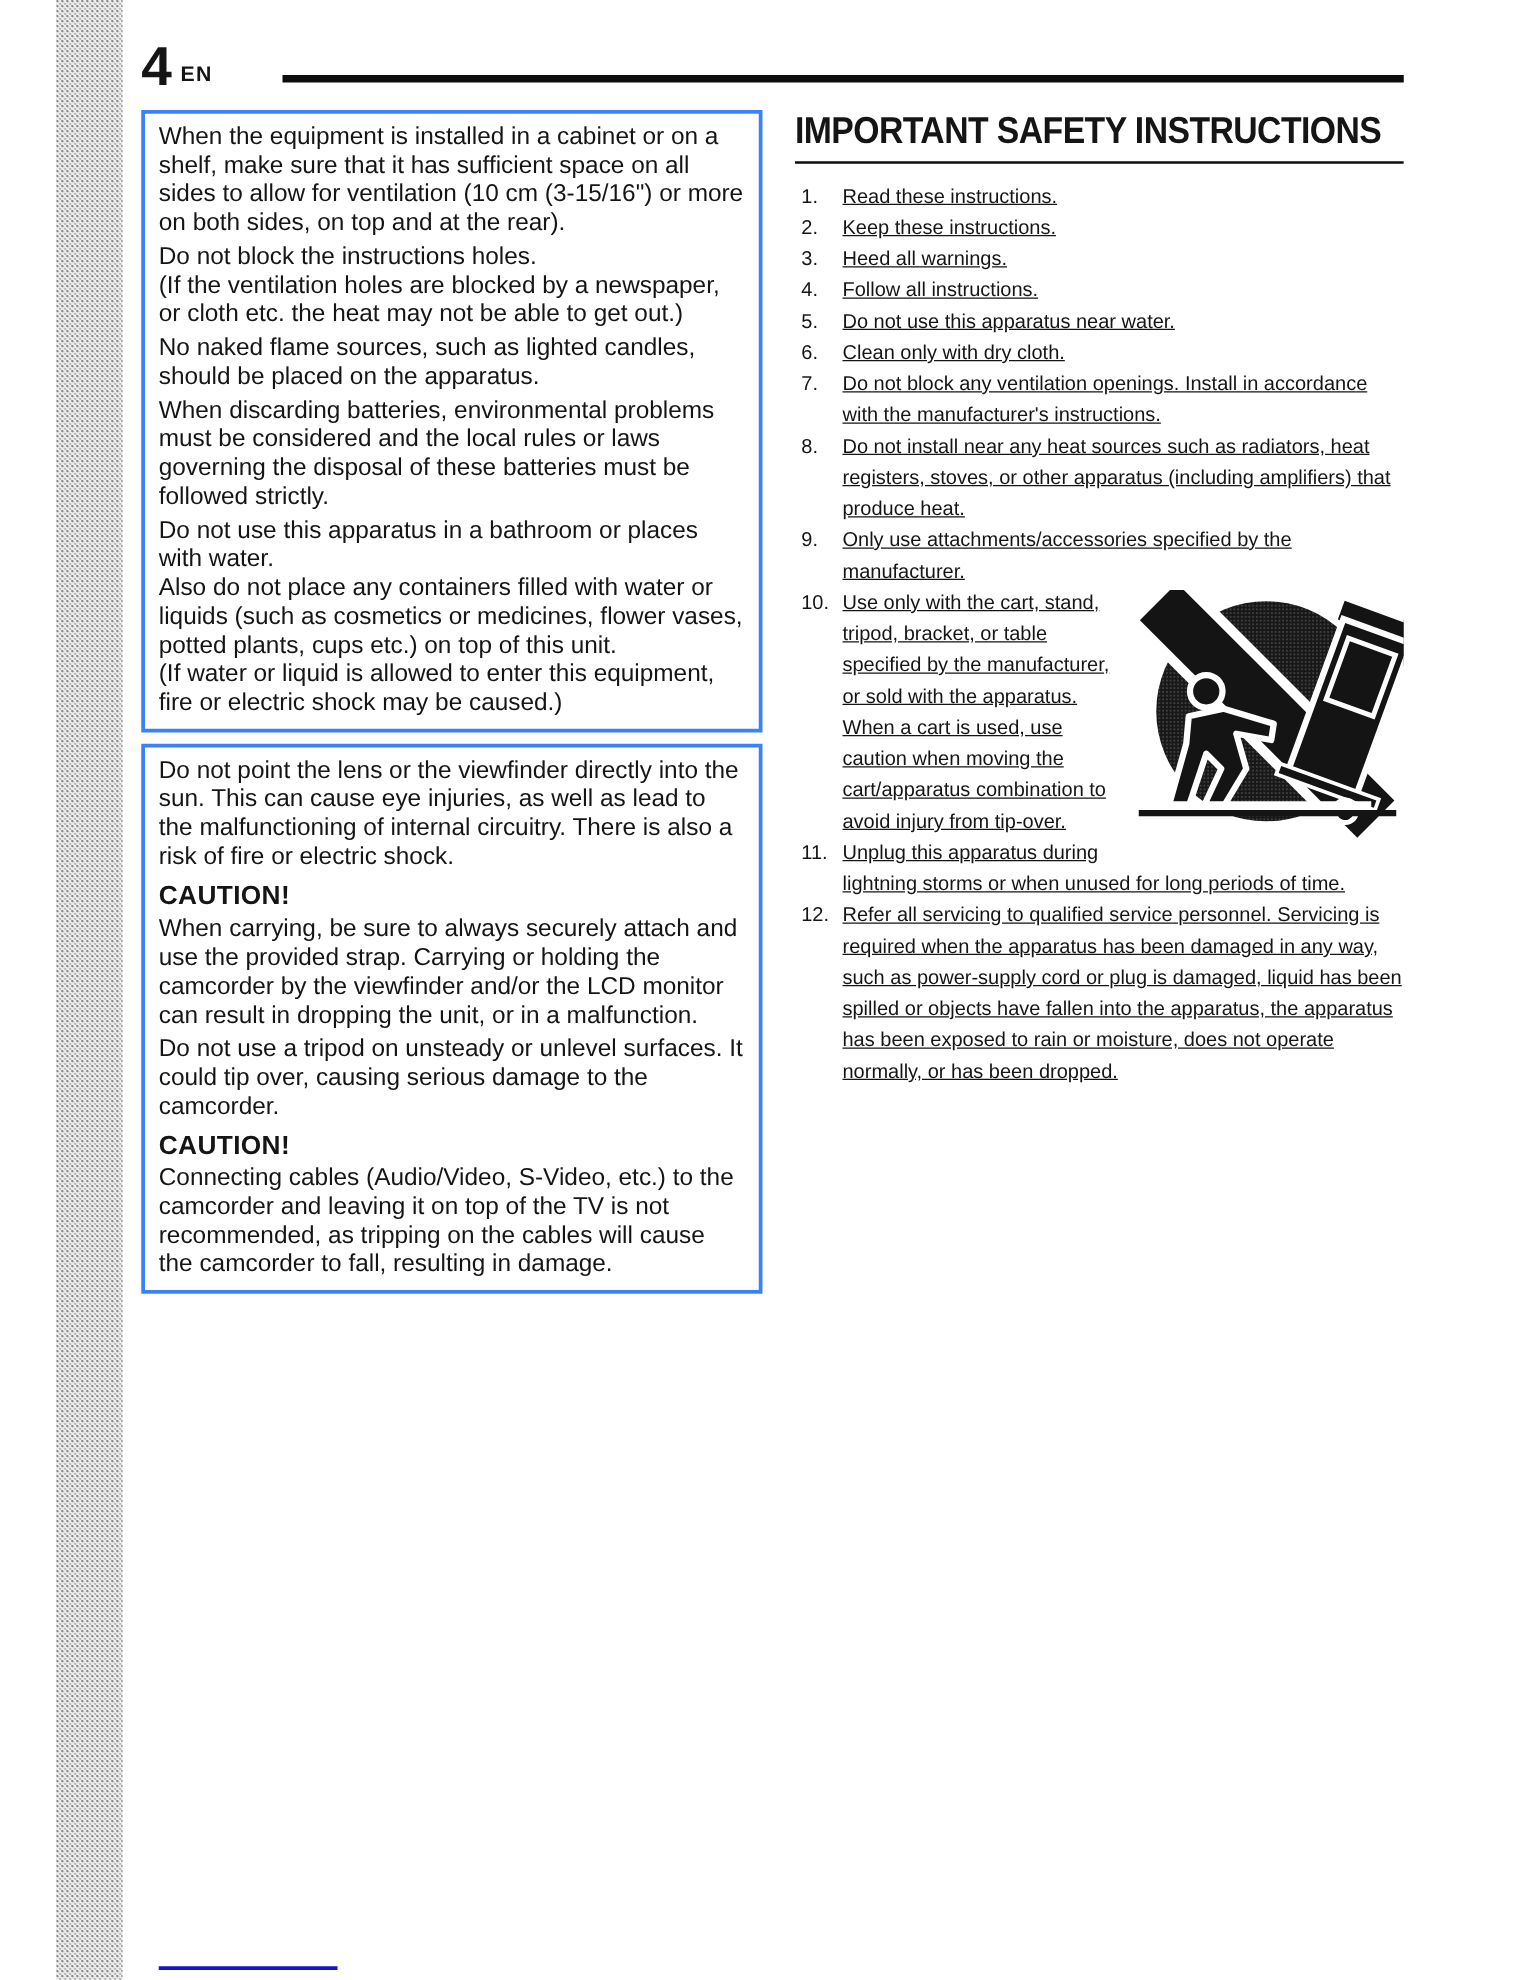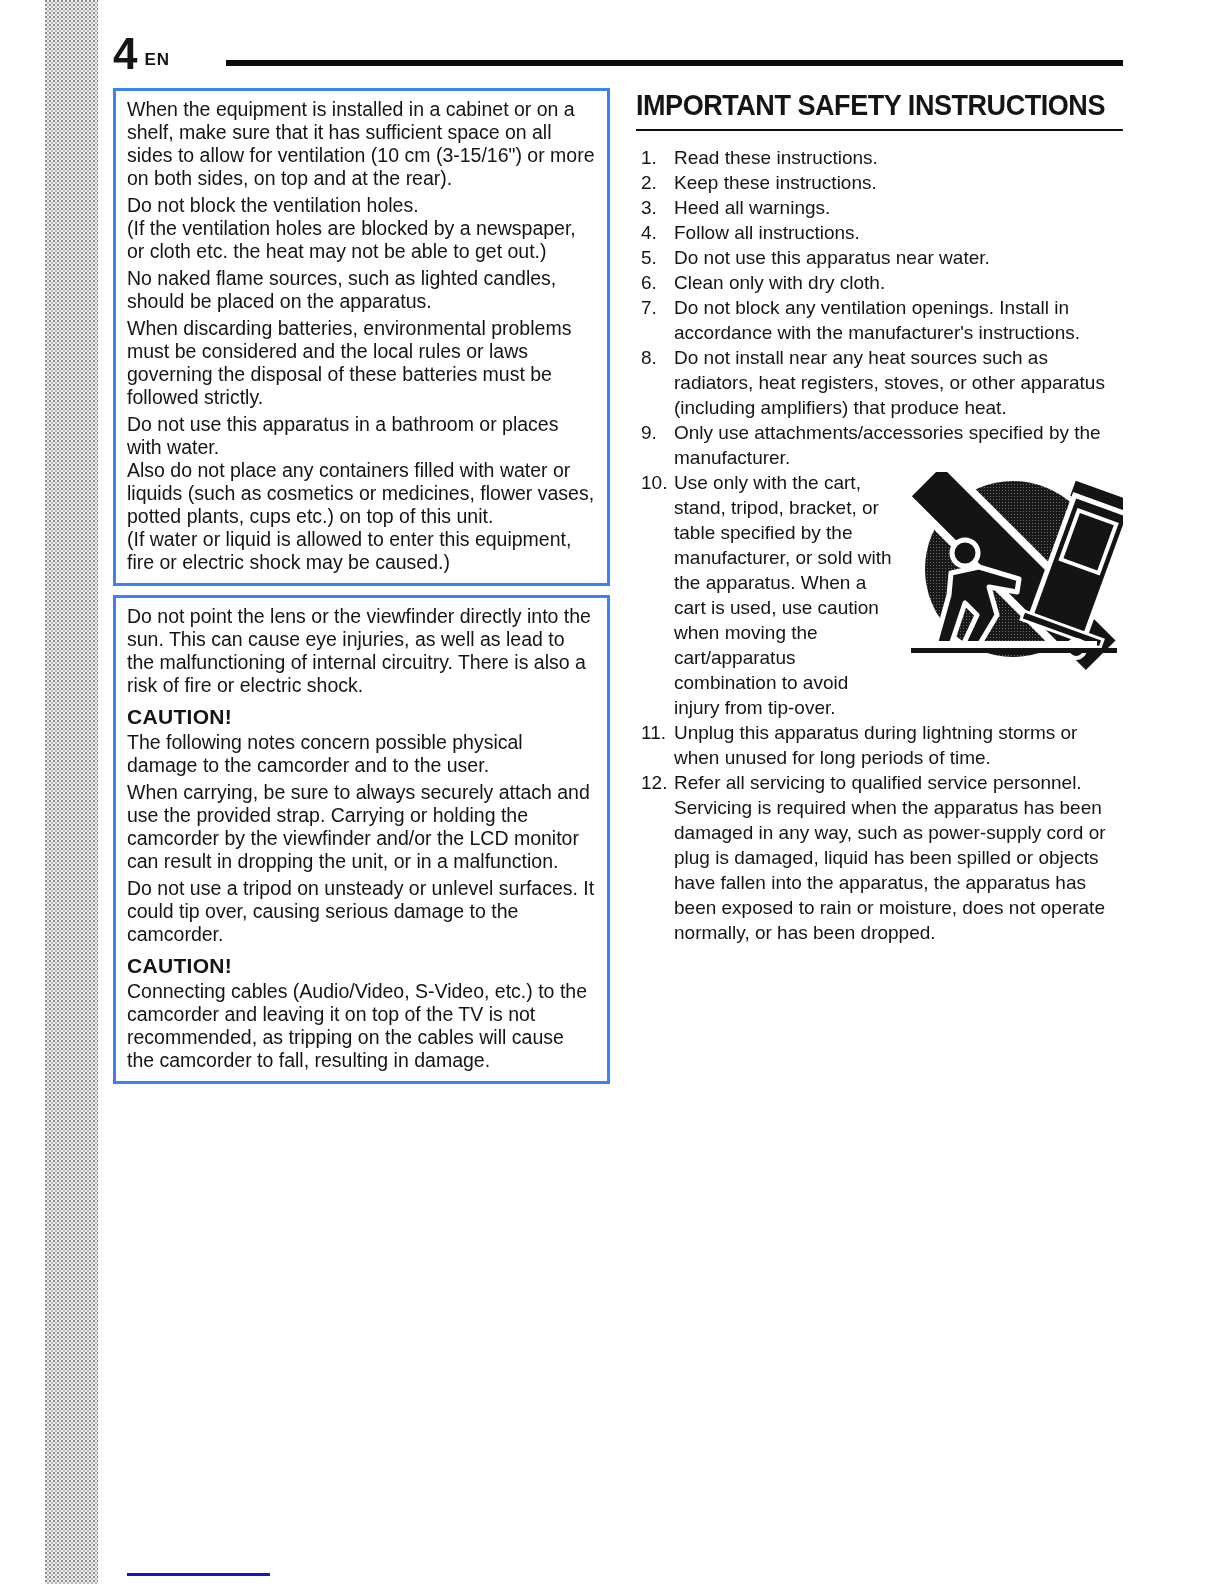--- a/index.html
+++ b/index.html
@@ -37,21 +37,21 @@
   .box p.cont{margin-top:0;}
   .box2{margin-top:9px;}
   .caution{font-size:21px;font-weight:bold;margin:8px 0 3px 0;letter-spacing:0.3px;}
   
   .ssi-title{
     font-size:30px;font-weight:bold;margin:0;padding:0 0 7px 0;
     letter-spacing:-0.5px;white-space:nowrap;
     transform:scaleX(0.9);transform-origin:0 0;width:111%;
     border-bottom:2px solid #0d0d0d;
   }
-  .slist{list-style:none;margin:14px 0 0 0;padding:0;font-size:19px;line-height:25px;counter-reset:snum;}
+  .slist{list-style:none;margin:14px 0 0 0;padding:0;font-size:16px;line-height:25px;counter-reset:snum;text-decoration:underline;}
   .slist li{counter-increment:snum;position:relative;padding-left:38px;margin:0;}
   .slist li::before{content:counter(snum) ".";position:absolute;left:5px;top:0;}
   .cart-float{float:right;width:218px;height:208px;margin:2px 0 6px 10px;}
   .cart-float svg{display:block;width:100%;height:100%;}
   
   .footer-line{position:absolute;left:127px;top:1573px;width:143px;height:3px;background:#1414cc;}
 </style>
 </head>
 <body>
 
@@ -64,33 +64,32 @@
       <span class="pgnum">4</span>
       <span class="lang">EN</span>
       <span class="header-rule"></span>
     </header>
 
     <div class="columns">
 
       <div class="col-left">
         <section class="box">
           <p>When the equipment is installed in a cabinet or on a shelf, make sure that it has sufficient space on all sides to allow for ventilation (10 cm (3-15/16") or more on both sides, on top and at the rear).</p>
-          <p>Do not block the ventilation holes.</p>
+          <p>Do not block the instructions holes.</p>
           <p class="cont">(If the ventilation holes are blocked by a newspaper, or cloth etc. the heat may not be able to get out.)</p>
           <p>No naked flame sources, such as lighted candles, should be placed on the apparatus.</p>
           <p>When discarding batteries, environmental problems must be considered and the local rules or laws governing the disposal of these batteries must be followed strictly.</p>
           <p>Do not use this apparatus in a bathroom or places with water.</p>
           <p class="cont">Also do not place any containers filled with water or liquids (such as cosmetics or medicines, flower vases, potted plants, cups etc.) on top of this unit.</p>
           <p class="cont">(If water or liquid is allowed to enter this equipment, fire or electric shock may be caused.)</p>
         </section>
 
         <section class="box box2">
           <p>Do not point the lens or the viewfinder directly into the sun. This can cause eye injuries, as well as lead to the malfunctioning of internal circuitry. There is also a risk of fire or electric shock.</p>
           <h3 class="caution">CAUTION!</h3>
-          <p class="cont">The following notes concern possible physical damage to the camcorder and to the user.</p>
           <p>When carrying, be sure to always securely attach and use the provided strap. Carrying or holding the camcorder by the viewfinder and/or the LCD monitor can result in dropping the unit, or in a malfunction.</p>
           <p>Do not use a tripod on unsteady or unlevel surfaces. It could tip over, causing serious damage to the camcorder.</p>
           <h3 class="caution">CAUTION!</h3>
           <p class="cont">Connecting cables (Audio/Video, S-Video, etc.) to the camcorder and leaving it on top of the TV is not recommended, as tripping on the cables will cause the camcorder to fall, resulting in damage.</p>
         </section>
       </div>
 
       <div class="col-right">
         <h1 class="ssi-title">IMPORTANT SAFETY INSTRUCTIONS</h1>
 

